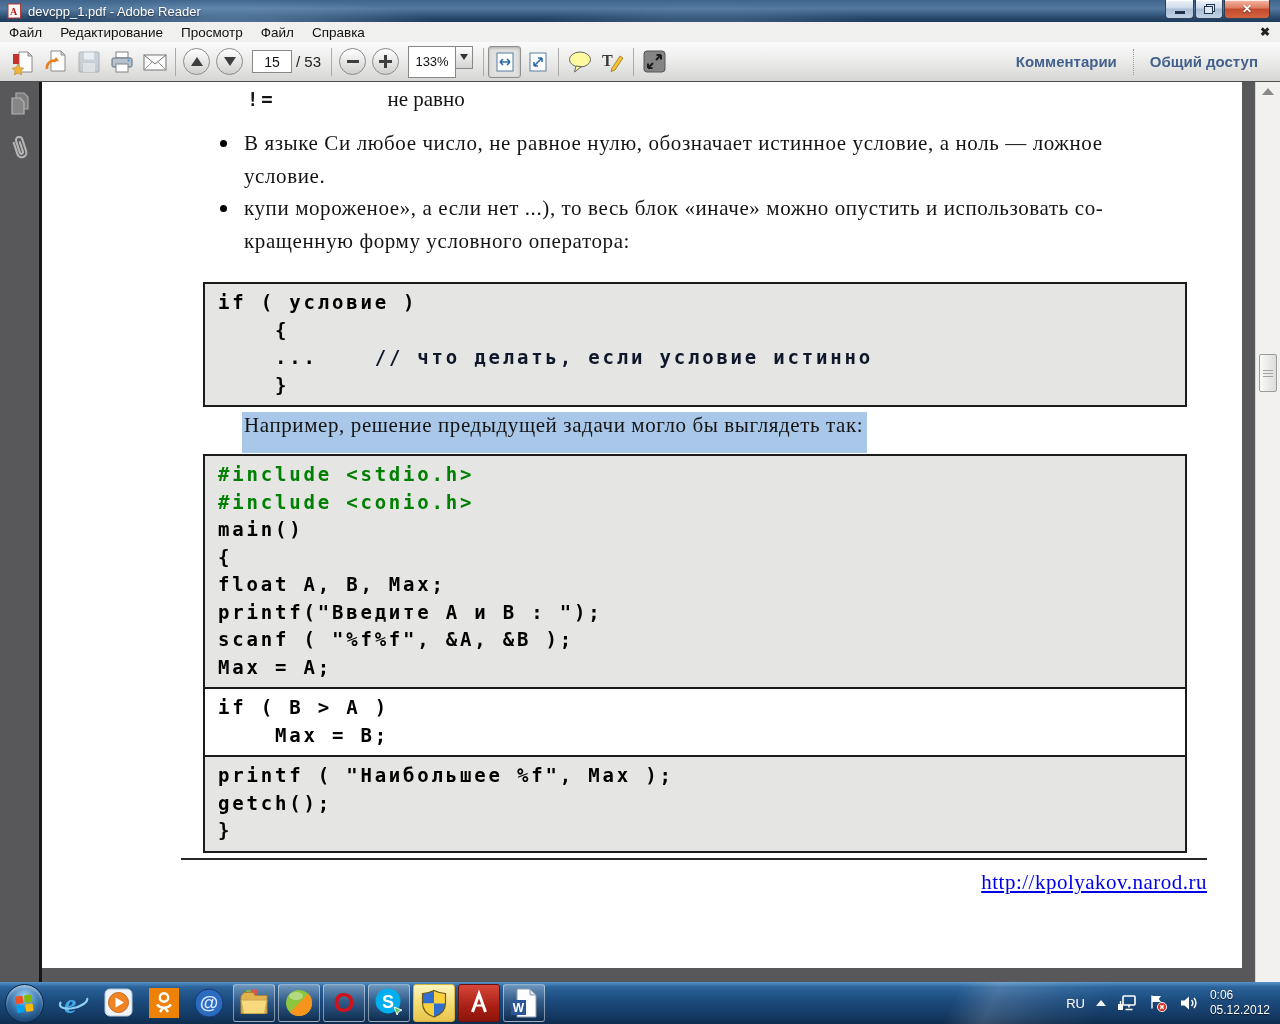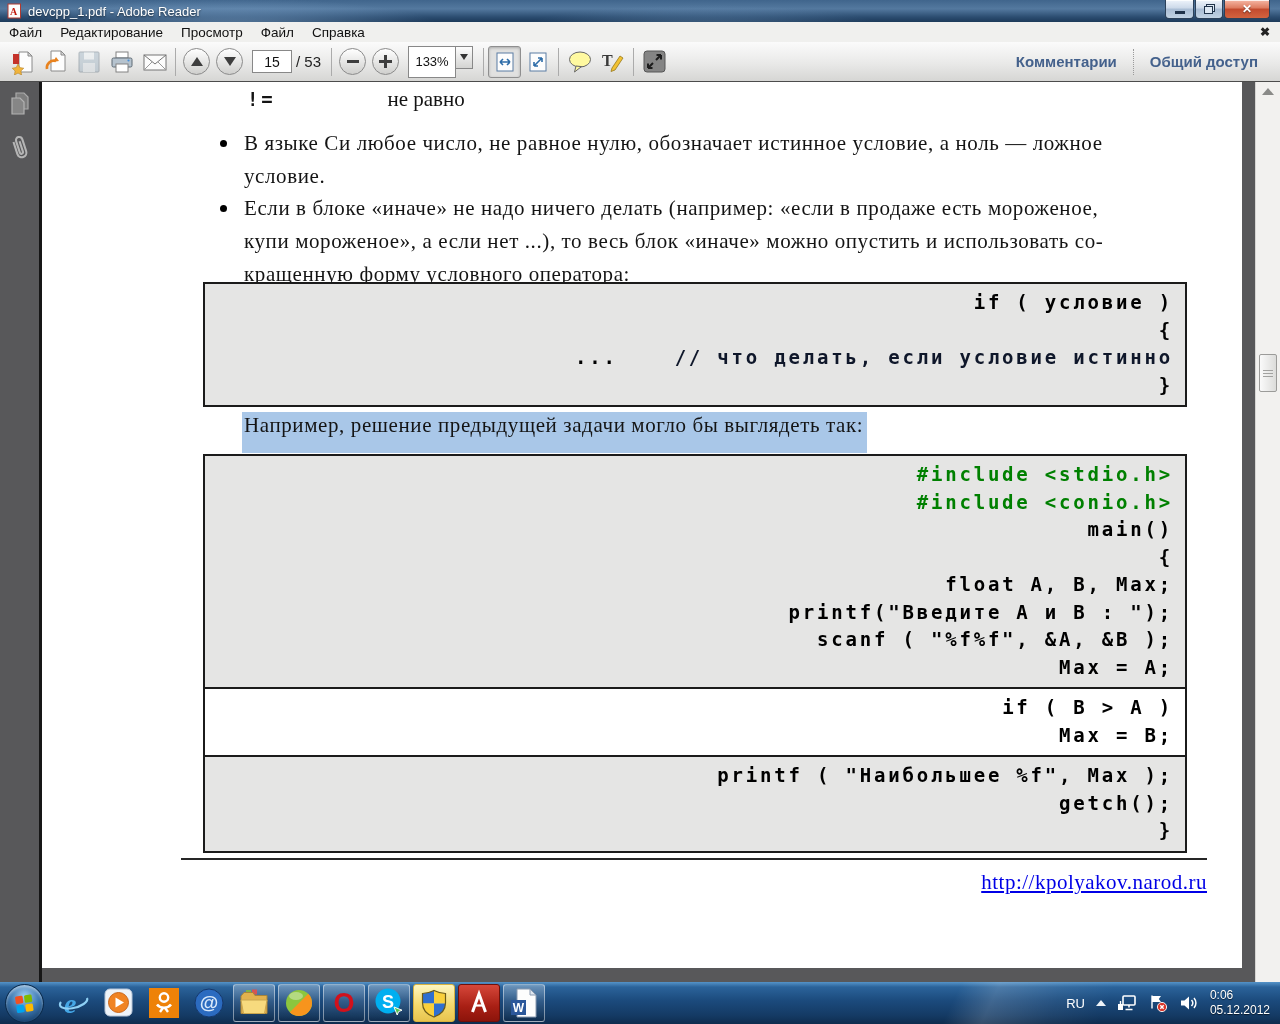--- a/index.html
+++ b/index.html
@@ -76,21 +76,21 @@
   
   .op-line { position:absolute; top:5px; left:205px; display:flex; align-items:baseline; }
   .op-sym  { font-family:"DejaVu Sans Mono",monospace; font-weight:bold; font-size:19px; letter-spacing:2.8px; }
   .op-desc { font-size:21px; margin-left:112px; }
   .bullet { position:absolute; left:176px; width:1012px; font-size:21px; letter-spacing:.6px; }
   .bullet .dot { position:absolute; left:2px; top:13px; width:7px; height:7px; border-radius:50%; background:#000; }
   .bullet .bl { margin-left:26px; line-height:33px; white-space:nowrap; }
   .b1 { top:45px; } .b2 { top:110px; }
   .codewrap { position:absolute; left:161px; width:984px; }
   .cw1 { top:200px; } .cw2 { top:372px; }
-  .codeblock { border:2px solid #1b1b1b; background:#e5e5e4; padding:5px 12px 6px 13px;text-align:right; }
+  .codeblock { border:2px solid #1b1b1b; background:#e5e5e4; padding:5px 12px 6px 13px; }
   .codeblock.white { background:#ffffff; }
   .codeblock + .codeblock { margin-top:-2px; }
   .cl { font-family:"DejaVu Sans Mono",monospace; font-weight:bold; font-size:19px; letter-spacing:2.8px;
     line-height:27.5px; white-space:pre; color:#000; }
   .cl.green { color:#008000; }
   .cl .comment { color:#0f172a; }
   .sel-line { position:absolute; top:330px; left:200px; background:#a9c7e8; padding:1px 4px 15px 2px;
     font-size:21px; letter-spacing:.6px; white-space:nowrap; }
   .footer-rule { position:absolute; top:776px; left:139px; width:1026px; border-top:2px solid #262626; }
   .footer-link { position:absolute; top:788px; left:139px; width:1026px; text-align:right;
@@ -277,21 +277,20 @@
       </div>
 
       <div class="bullet b1">
         <span class="dot"></span>
         <div class="bl">В языке Си любое число, не равное нулю, обозначает истинное условие, а ноль — ложное</div>
         <div class="bl">условие.</div>
       </div>
 
       <div class="bullet b2">
         <span class="dot"></span>
-        <div class="bl">Если в блоке «иначе» не надо ничего делать (например: «если в продаже есть мороженое,</div>
         <div class="bl">купи мороженое», а если нет ...), то весь блок «иначе» можно опустить и использовать со-</div>
         <div class="bl">кращенную форму условного оператора:</div>
       </div>
 
       <div class="codewrap cw1">
         <div class="codeblock">
           <div class="cl">if ( условие )</div>
           <div class="cl">    {</div>
           <div class="cl"><span>    ...    </span><span class="comment">// что делать, если условие истинно</span></div>
           <div class="cl">    }</div>

